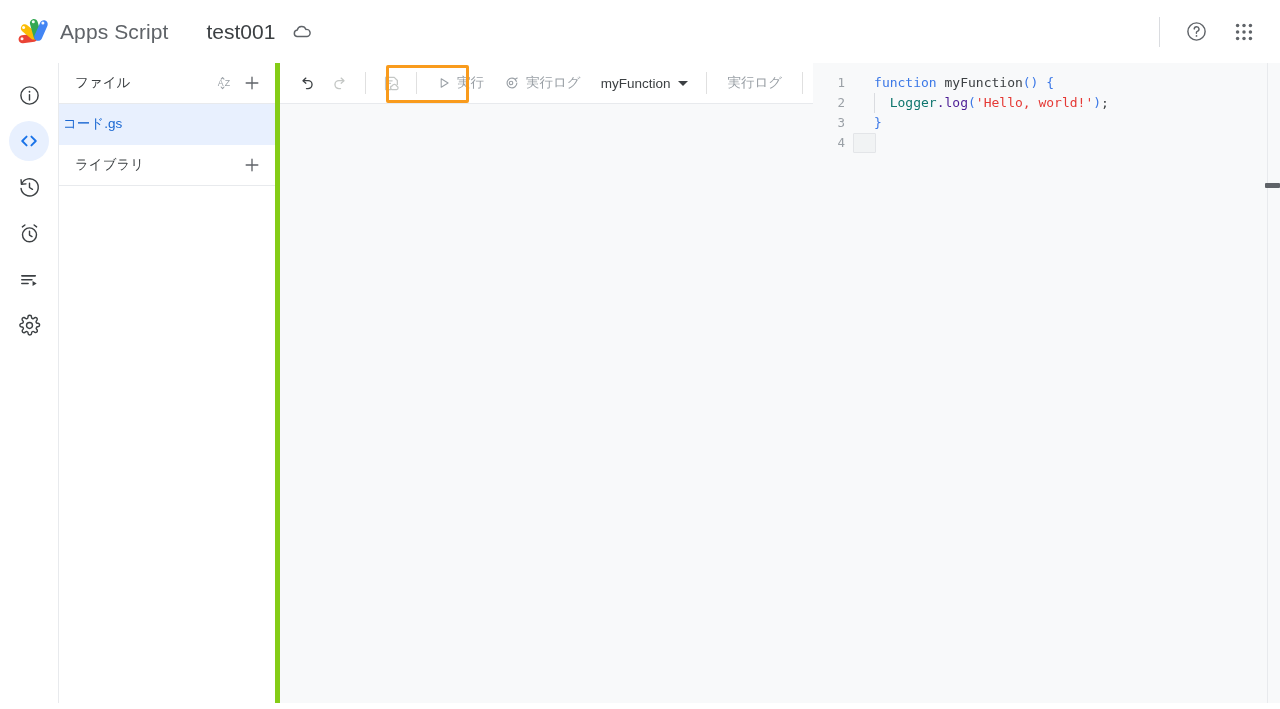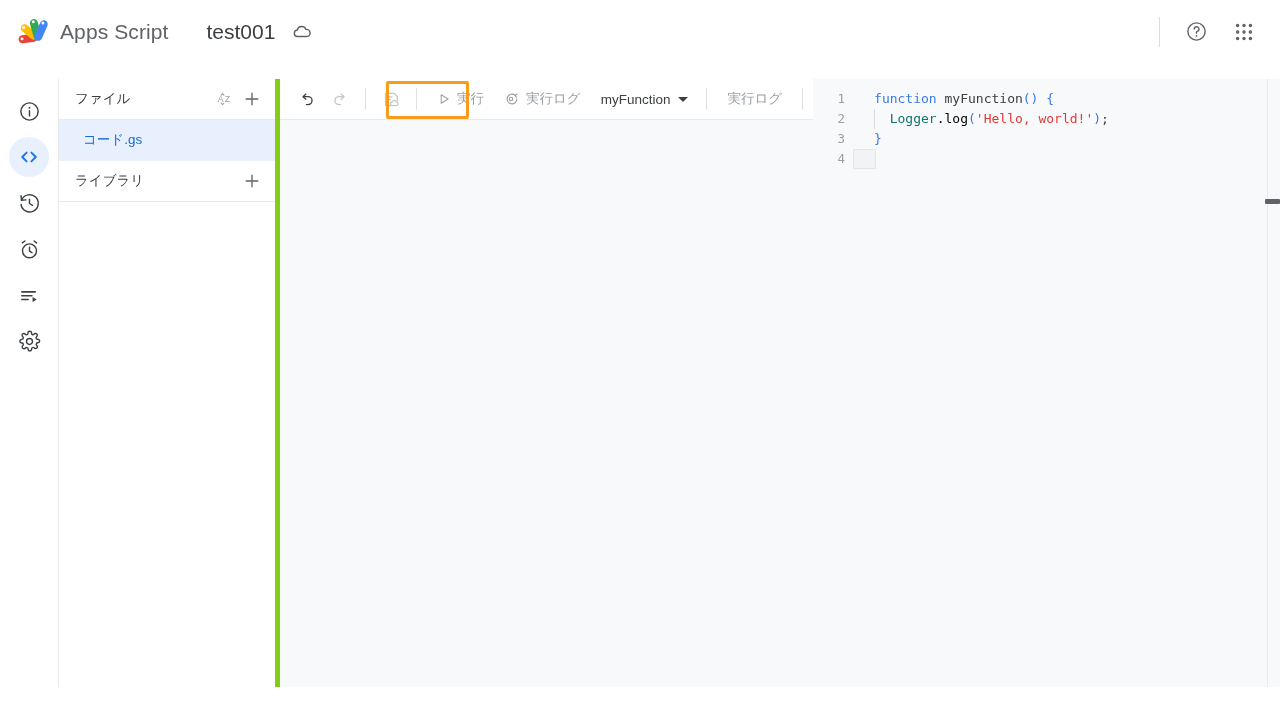--- a/index.html
+++ b/index.html
@@ -14,21 +14,20 @@
     -webkit-font-smoothing: antialiased;
   }
 
   #app {
     position: relative;
     width: 1280px;
     height: 709px;
     background: #ffffff;
     display: flex;
     flex-direction: column;
-    gap: 16px;
   }
 
   
   .topbar {
     position: relative;
     height: 63px;
     min-height: 63px;
     background: #ffffff;
     display: flex;
     align-items: center;
@@ -197,21 +196,21 @@
     color: #9aa0a6;
     cursor: pointer;
     flex-shrink: 0;
   }
   .fp-head-icon.plus { color: #5f6368; }
 
   .fp-file-row {
     height: 41px;
     display: flex;
     align-items: center;
-    padding: 0 24px;
+    padding: 0 4px;
     font-size: 13.5px;
     color: #3c4043;
     cursor: pointer;
     border-bottom: 1px solid #e8eaed;
   }
   .fp-file-row.selected {
     background: #e8f0fe;
     color: #1967d2;
     font-weight: 500;
     border-bottom-color: #e8f0fe;
@@ -373,21 +372,21 @@
     top: 20px;
     width: 1px;
     height: 20px;
     background: #dadce0;
   }
 
   .tk-kw   { color: #3b78e7; }
   .tk-fn   { color: #3c4043; }
   .tk-punc { color: #3b78e7; }
   .tk-obj  { color: #0f766e; }
-  .tk-prop { color: #000000; text-align: right; }
+  .tk-prop { color: #4c1d95; text-align: right; }
   .tk-str  { color: #e53935; }
   .tk-plain{ color: #3c4043; }
 
   
   .editor-right-rail {
     position: absolute;
     right: 12px;
     top: 0;
     bottom: 0;
     width: 1px;

